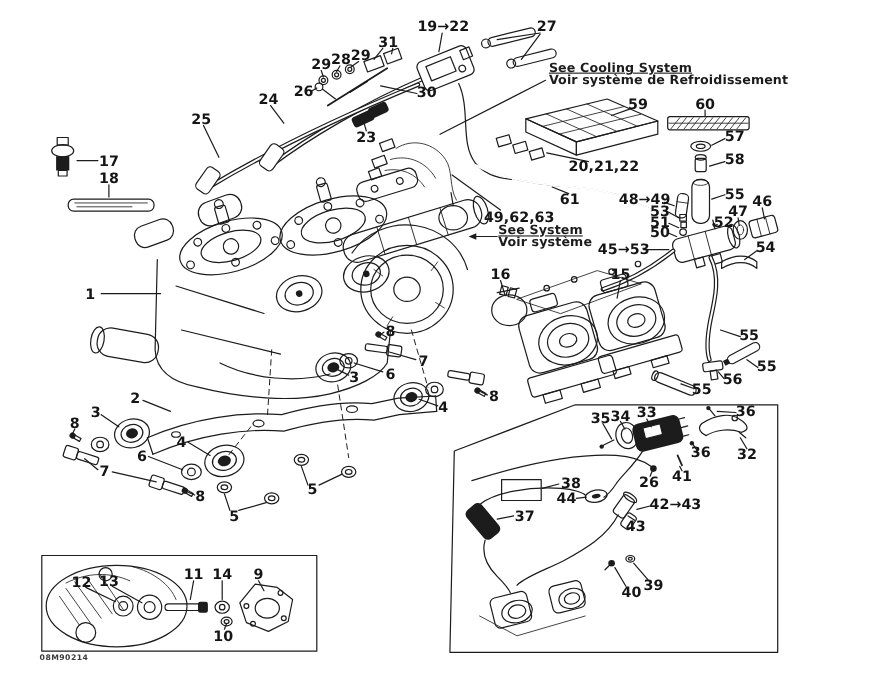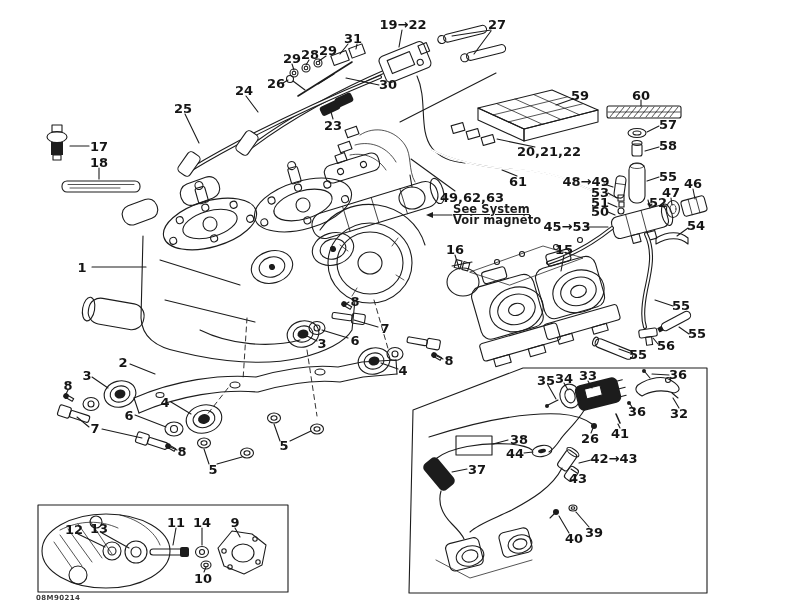--- a/index.html
+++ b/index.html
@@ -657,18 +657,22 @@
         <text x="574" y="542.5" class="callout">40</text>
         <text x="74" y="533.5" class="callout">12</text>
         <text x="99" y="532.5" class="callout">13</text>
         <text x="176" y="526.5" class="callout">11</text>
         <text x="202" y="526.5" class="callout">14</text>
         <text x="235" y="526.5" class="callout">9</text>
         <text x="203" y="582.5" class="callout">10</text>
       </g>
 </svg>
 
+<div class="note" style="left:499px;top:56px;">
+  <span class="u">See Cooling System</span><br>
+  <span>Voir système de Refroidissement</span>
+</div>
 <div class="note" style="left:453px;top:204px;">
   <span class="u">See System</span><br>
-  <span>Voir magnéto</span>
+  <span>Voir système</span>
 </div>
 
 </div>
 
 </body></html>

